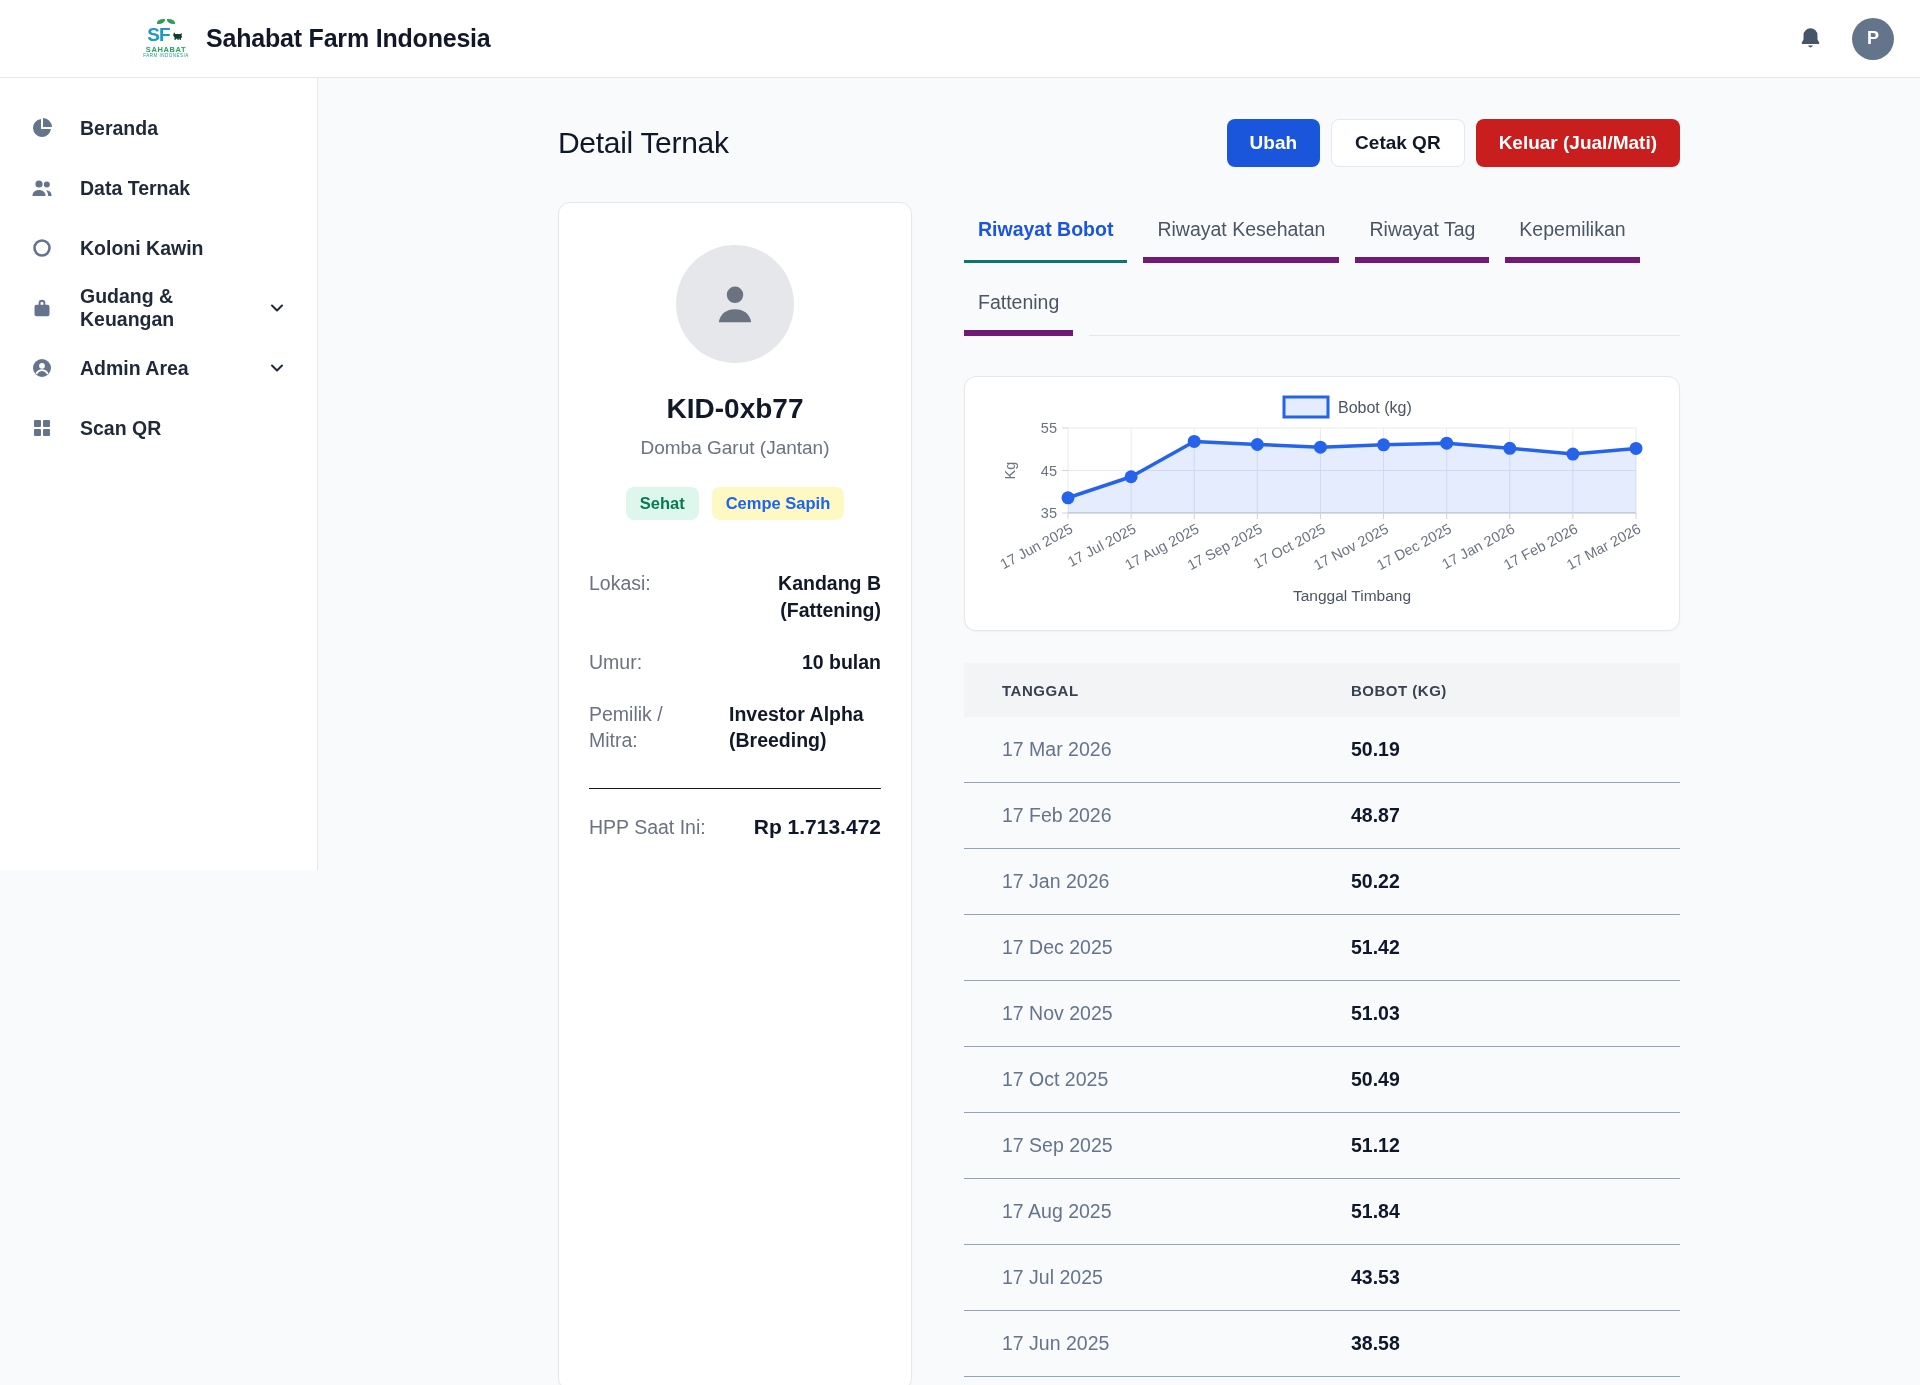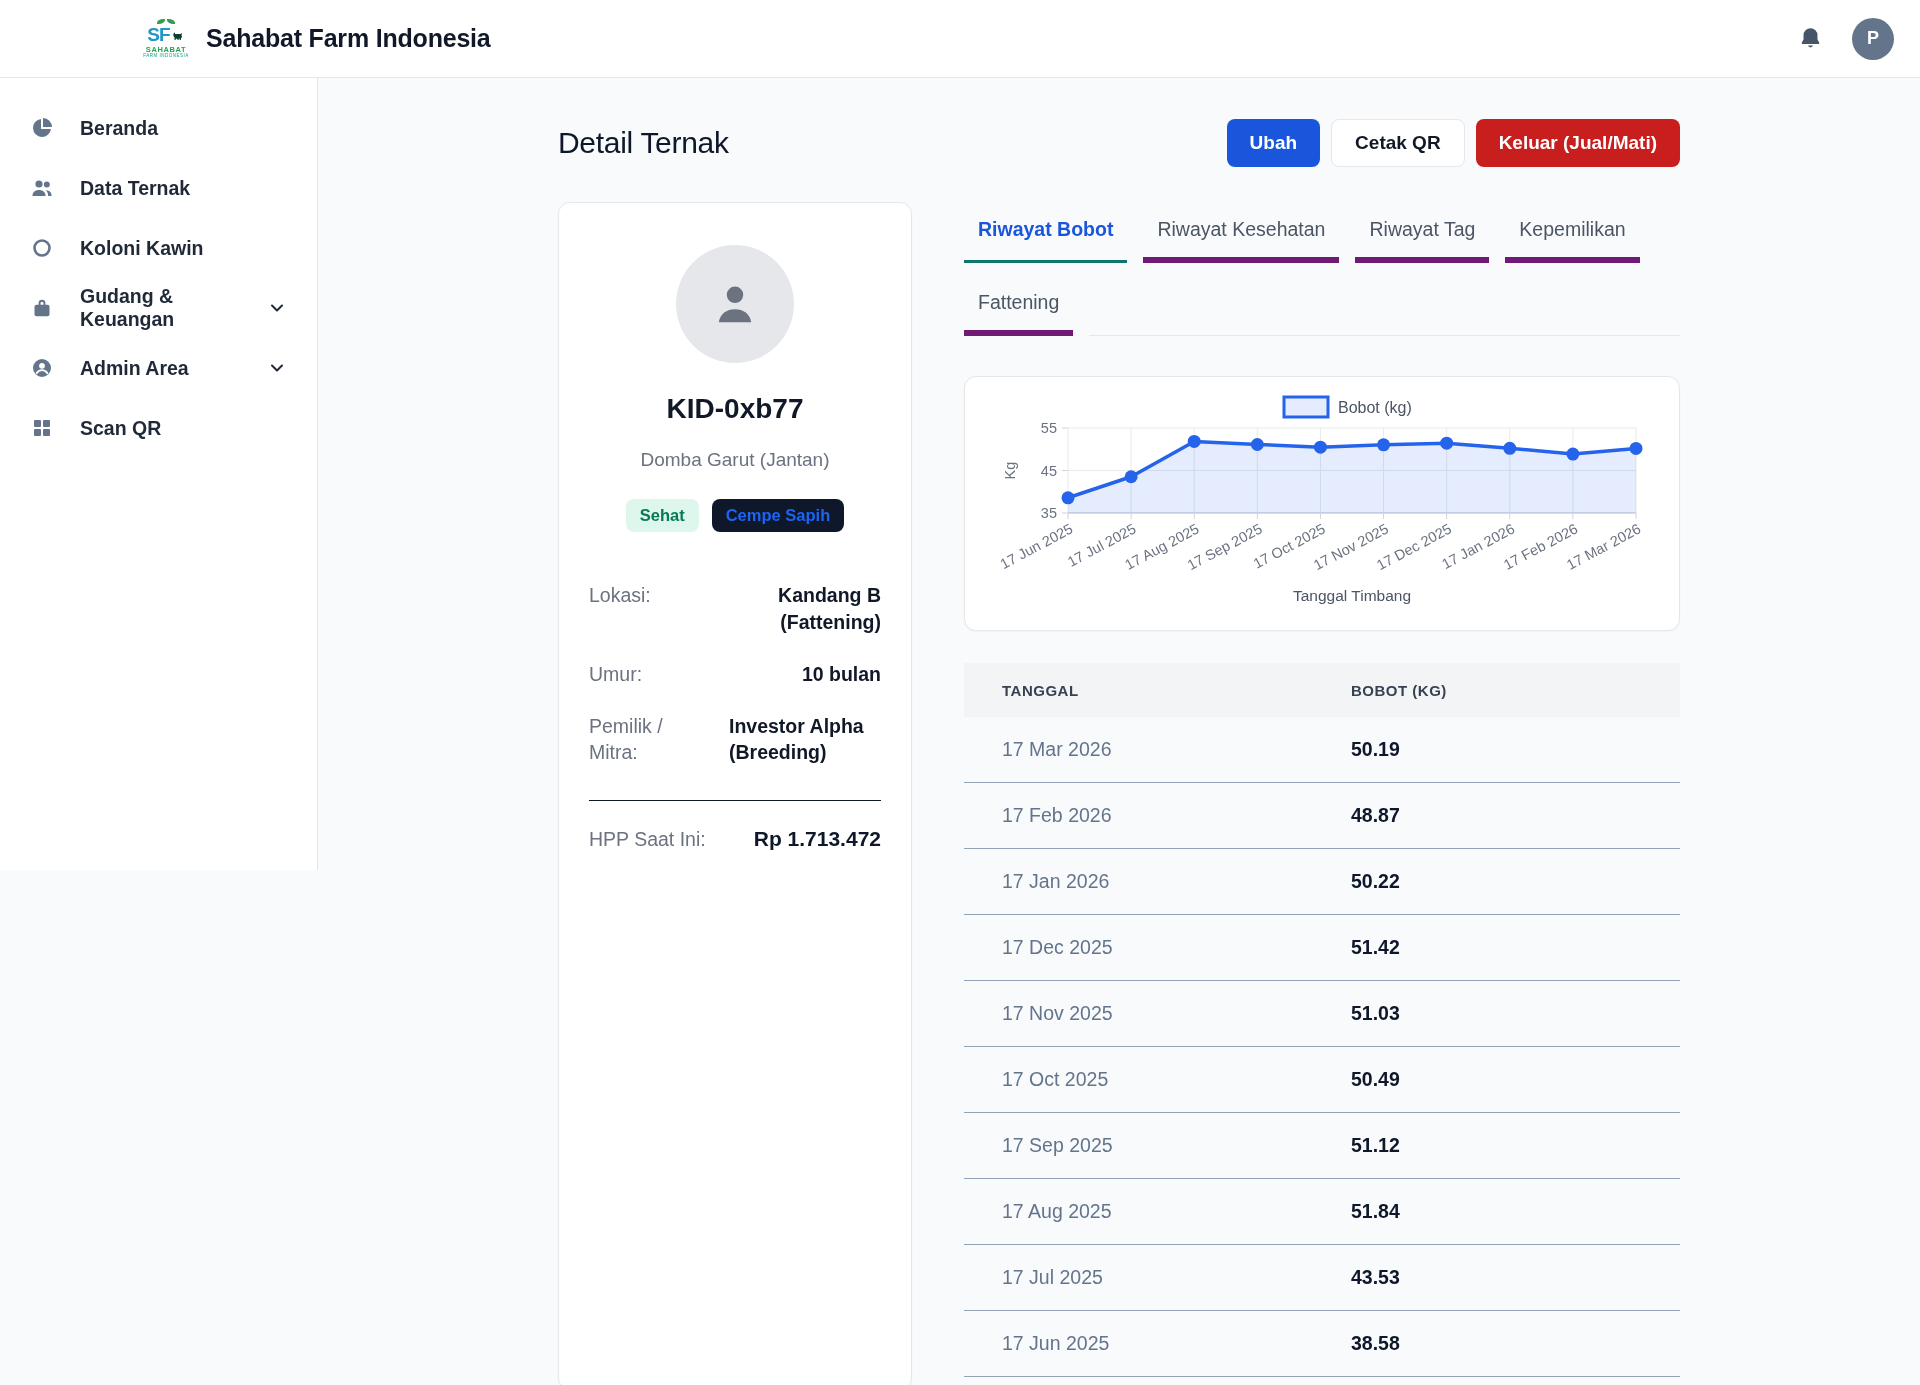--- a/index.html
+++ b/index.html
@@ -60,25 +60,25 @@
   .animal-card {
     width:354px; min-height:1188px; background:#fff; border:1px solid #e5e7eb;
     border-radius:12px; padding:42px 30px; box-shadow:0 1px 2px rgba(16,24,40,.04);
   }
   .avatar-circle {
     width:118px; height:118px; border-radius:50%; background:#e5e7eb;
     margin:0 auto; display:flex; align-items:center; justify-content:center;
   }
   .avatar-circle svg { width:58px; height:58px; color:#6b7280; }
   .animal-id { text-align:center; font-size:28px; font-weight:600; color:#111827; margin-top:30px; }
-  .animal-breed { text-align:center; font-size:19px; color:#6b7280; margin-top:24px; }
+  .animal-breed { text-align:center; font-size:19px; color:#6b7280; margin-top:12px; }
   .badges { display:flex; justify-content:center; gap:13px; margin-top:28px; }
   .badge { font-size:16.5px; font-weight:600; padding:7px 14px; border-radius:8px; }
   .badge.green { background:#def7ec; color:#057a55; }
-  .badge.blue { background:#0f172a; color:#1c64f2; }
+  .badge.blue { background:#fef9c3; color:#1c64f2; }
   .details { margin-top:50px; font-size:19.5px; }
   .d-row { display:flex; margin-bottom:26px; }
   .d-label { color:#6b7280; width:120px; flex:none; line-height:1.35; }
   .d-value { flex:1; text-align:right; color:#111827; font-weight:600; line-height:1.35; }
   .d-row.left .d-value { text-align:left; padding-left:20px; }
   .divider { border-top:1.5px solid #111827; margin-top:34px; }
   .hpp-row { display:flex; margin-top:26px; align-items:baseline; }
   .hpp-label { color:#6b7280; font-size:19.5px; }
   .hpp-value { margin-left:auto; font-size:21px; font-weight:bold; color:#0f172a; }
   

